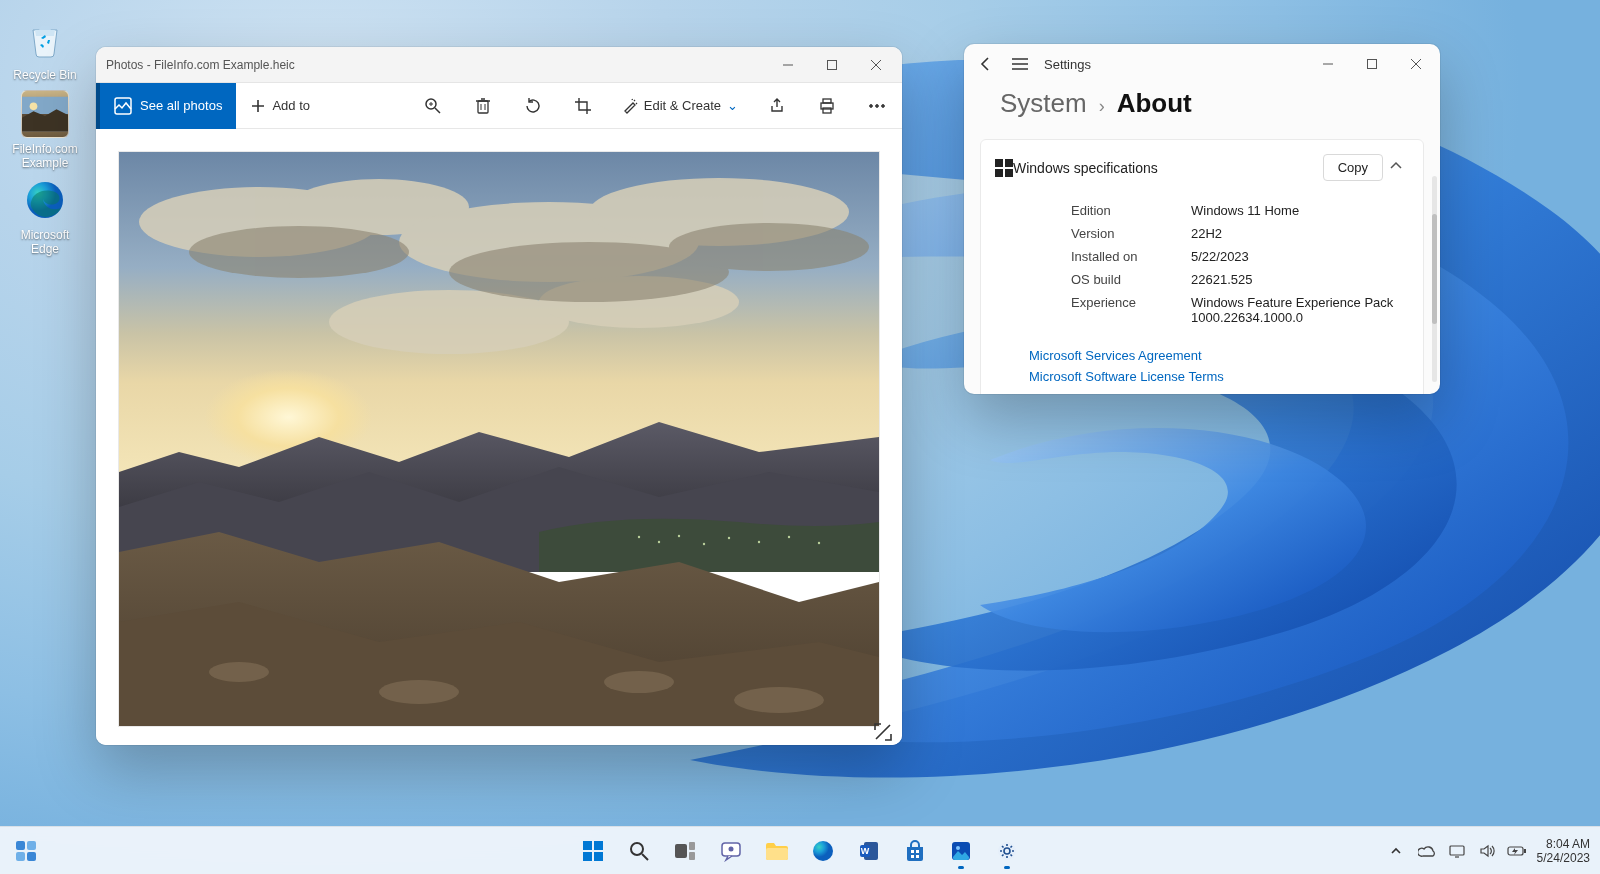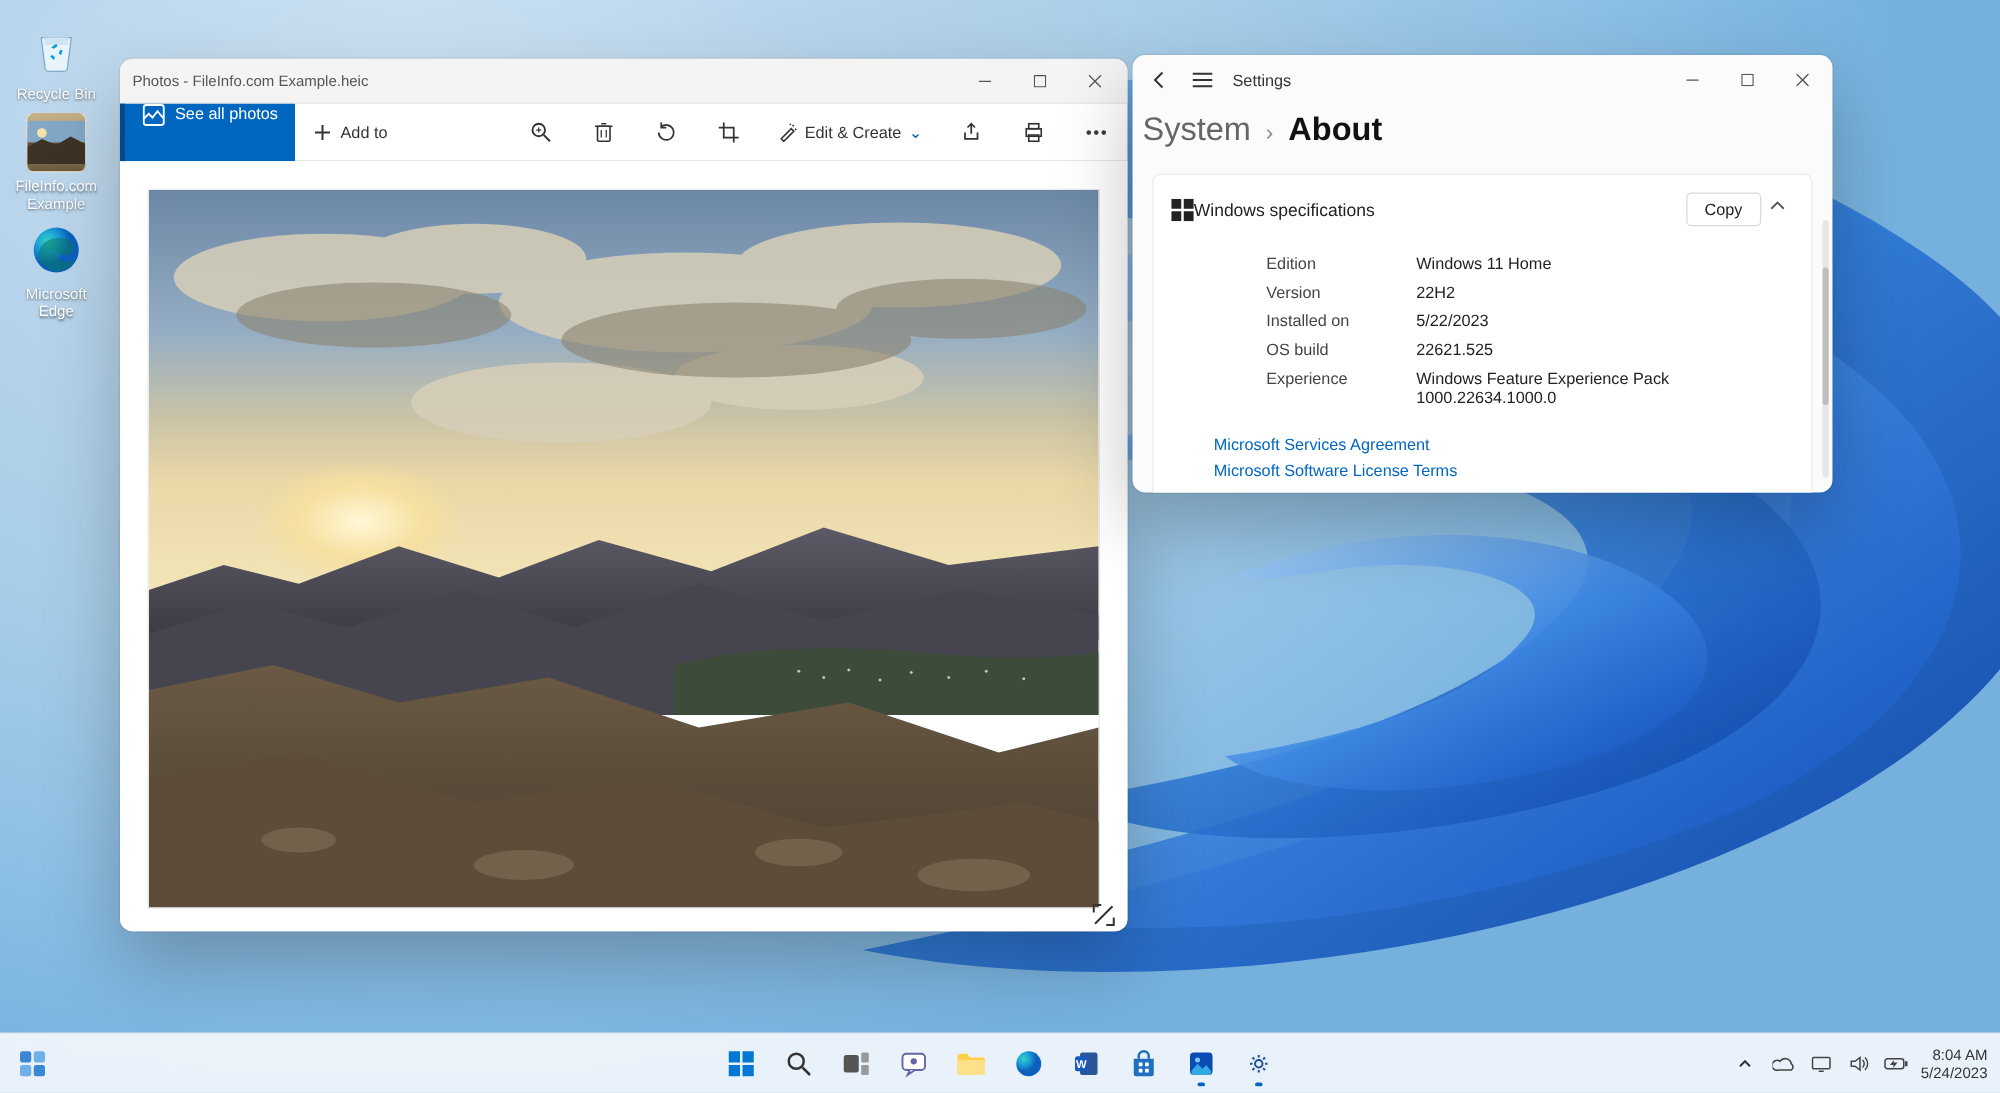--- a/index.html
+++ b/index.html
@@ -14,39 +14,39 @@
   .desktop-icon { position:absolute; width:78px; text-align:center; color:#fff; font-size:12px; text-shadow:0 1px 2px rgba(0,0,0,.55); cursor:pointer; }
   .desktop-icon .thumb { width:48px; height:48px; margin:0 auto 4px; display:flex; align-items:center; justify-content:center; border-radius:6px; }
   .desktop-icon .label { line-height:14px; }
   
   .win { position:absolute; background:#fff; border-radius:10px; box-shadow:0 25px 60px rgba(0,0,0,.25), 0 0 0 1px rgba(0,0,0,.06); overflow:hidden; }
   .photos { left:96px; top:47px; width:806px; height:698px; }
   .p-titlebar { height:36px; display:flex; align-items:center; padding:0 4px 0 10px; font-size:12px; color:#555; background:#f4f4f4; border-bottom:1px solid #e5e5e5; }
   .p-titlebar .spacer { flex:1; }
   .winbtn { width:44px; height:30px; display:flex; align-items:center; justify-content:center; color:#555; }
   .p-toolbar { height:46px; display:flex; align-items:center; gap:0; border-bottom:1px solid #e7e7e7; font-size:13px; color:#222; }
-  .seeall { display:flex; align-items:flex-start; gap:8px; height:46px; padding:0 14px; background:#0067c0; color:#fff; border-left:4px solid #004a8a; }
+  .seeall { display:flex; align-items:center; gap:8px; height:46px; padding:0 14px; background:#0067c0; color:#fff; border-left:4px solid #004a8a; }
   .seeall svg { fill:#fff; }
   .tbtn { display:flex; align-items:center; gap:6px; height:46px; padding:0 14px; color:#333; }
   .tbtn svg { stroke:#444; fill:none; }
   .ticon { width:50px; display:flex; justify-content:center; }
   .tflex { flex:1; }
   .chev { color:#0067c0; }
   .p-body { position:relative; height:calc(100% - 78px); background:#fff; }
   .photo-canvas { position:absolute; left:22px; right:22px; top:22px; bottom:22px; border:1px solid #e9e9e9; overflow:hidden; }
   .photo-canvas svg { width:100%; height:100%; display:block; }
   .expand-corner { position:absolute; right:8px; bottom:6px; width:22px; height:22px; }
   
-  .settings { left:906px; top:44px; width:560px; height:350px; background:#fbfbfb; }
+  .settings { left:964px; top:44px; width:476px; height:350px; background:#fbfbfb; }
   .s-titlebar { height:40px; display:flex; align-items:center; padding:0 2px 0 12px; }
   .s-titlebar .nav { display:flex; gap:14px; align-items:center; }
   .s-titlebar .title { font-size:13px; color:#333; margin-left:14px; }
   .s-titlebar .spacer { flex:1; }
   .iconbtn { width:20px; height:20px; display:flex; align-items:center; justify-content:center; color:#444; }
-  .breadcrumb { padding:4px 8px 10px; display:flex; align-items:baseline; gap:12px; }
+  .breadcrumb { padding:4px 36px 10px; display:flex; align-items:baseline; gap:12px; }
   .breadcrumb .lvl1 { font-size:26px; font-weight:400; color:#666; }
   .breadcrumb .sep { color:#888; font-size:18px; }
   .breadcrumb .lvl2 { font-size:26px; font-weight:700; color:#111; }
   .card { margin:10px 16px 0; background:#fff; border:1px solid #eaeaea; border-radius:6px; padding:0; }
   .card-header { display:flex; align-items:center; padding:14px 14px; gap:0; }
   .card-header .grow { flex:1; font-size:14px; color:#222; }
   .copybtn { border:1px solid #d9d9d9; background:#fff; border-radius:4px; padding:5px 14px; font-size:13px; color:#222; }
   .expander-chev { width:26px; text-align:center; color:#555; }
   .spec-grid { padding:4px 18px 12px 48px; font-size:13px; color:#333; }
   .spec-row { display:flex; padding:4px 0;margin-left:42px; }

